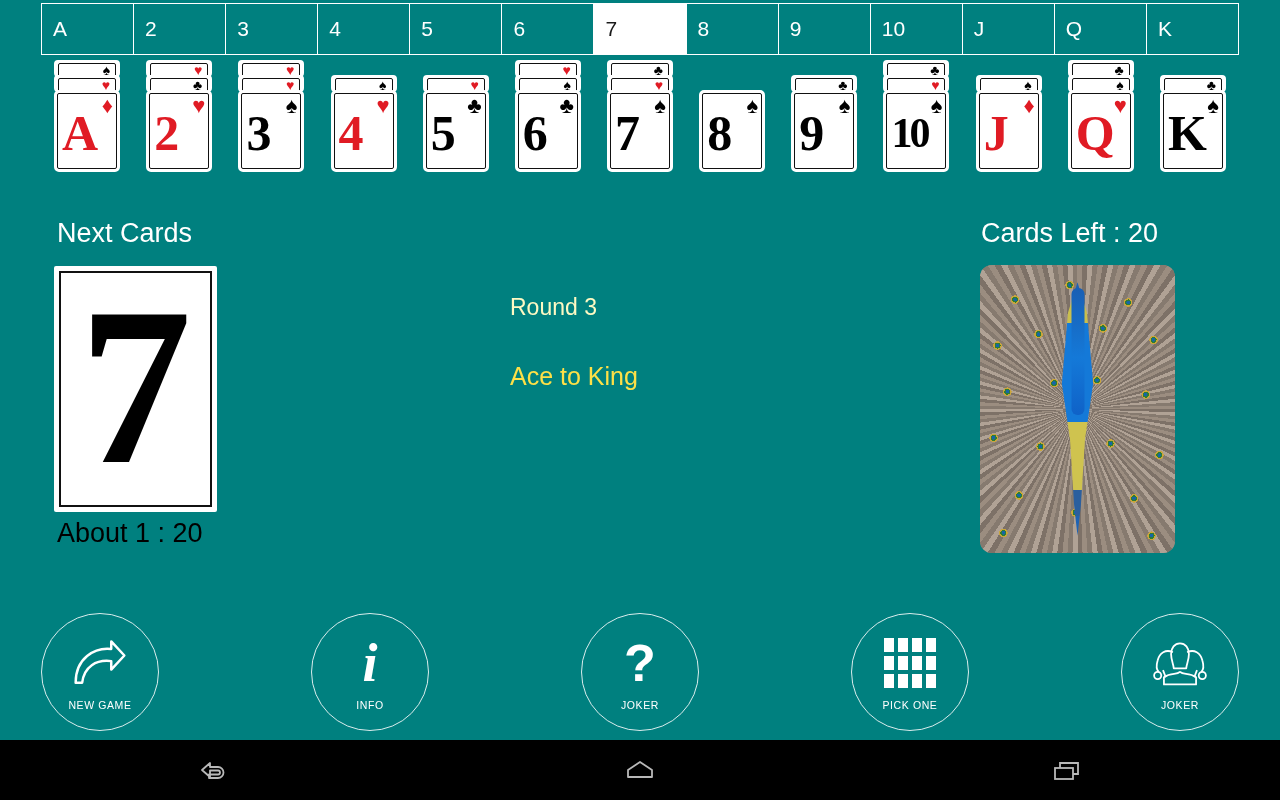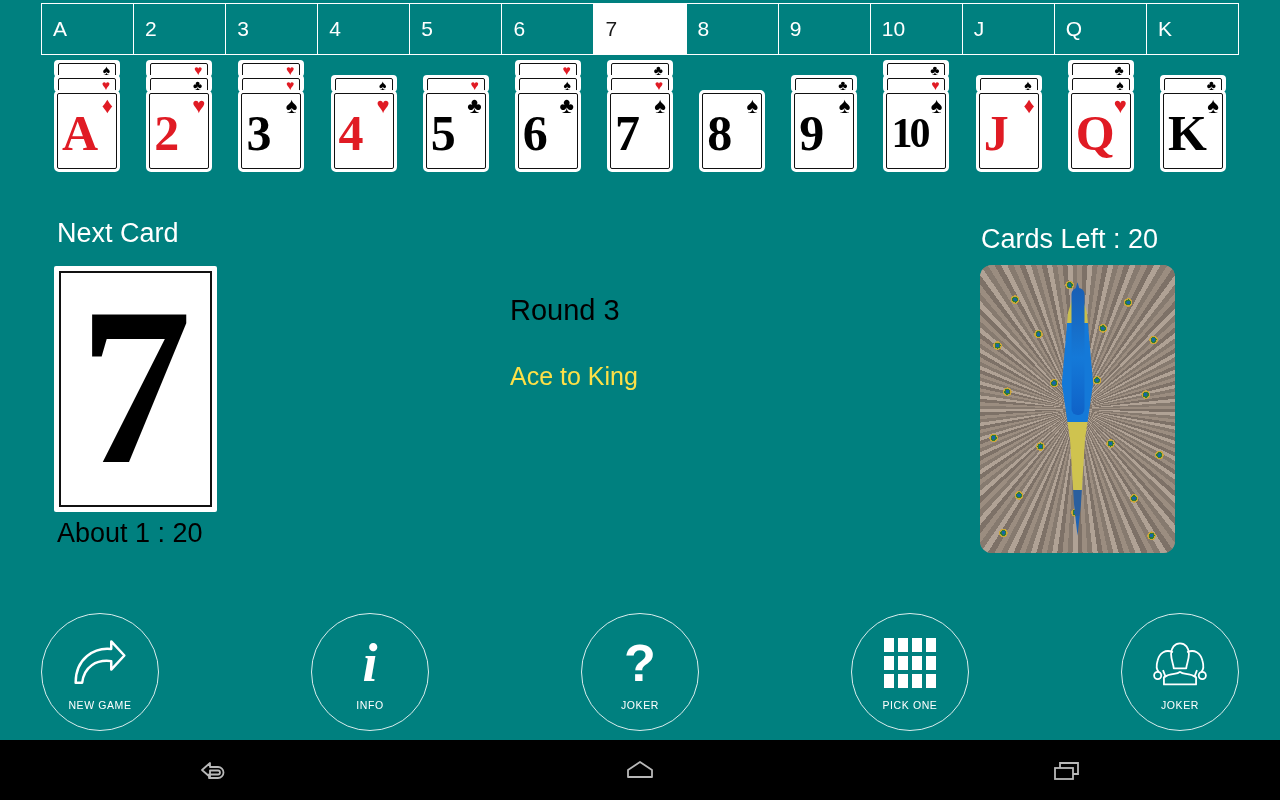--- a/index.html
+++ b/index.html
@@ -132,28 +132,28 @@
     line-height: 200px;
     color: #000000;
     margin-top: -6px;
   }
   #about-odds {
     position: absolute; left: 57px; top: 518px;
     color: #000000; font-size: 27px;
   }
   #round-label {
     position: absolute; left: 510px; top: 294px;
-    color: #000000; font-size: 29px;
+    color: #fef9c3; font-size: 23px;
   }
   #mode-label {
     position: absolute; left: 510px; top: 362px;
     color: #fde047; font-size: 25px;
   }
   #cards-left {
-    position: absolute; left: 981px; top: 224px;
+    position: absolute; left: 981px; top: 218px;
     color: #ffffff; font-size: 27px;
   }
 
   
   #deck {
     position: absolute; left: 980px; top: 265px;
     width: 195px; height: 288px;
     border-radius: 12px;
     overflow: hidden;
     background: #8c7f74;
@@ -544,21 +544,21 @@
           <div class="topcard">
             <div class="inner">
               <span class="rank black">K</span>
               <span class="suit black">♠</span>
             </div>
           </div>
         </div>
       </div>
     </div>
 
-  <div id="next-card-label">Next Card</div>
+  <div id="next-card-label">Next Cards</div>
   <div id="next-card">
     <div class="nc-inner">
       <span class="nc-rank">7</span>
     </div>
   </div>
   <div id="about-odds">About 1 :  20</div>
 
   <div id="round-label">Round 3</div>
   <div id="mode-label">Ace to King</div>
   <div id="cards-left">Cards Left :  20</div>

